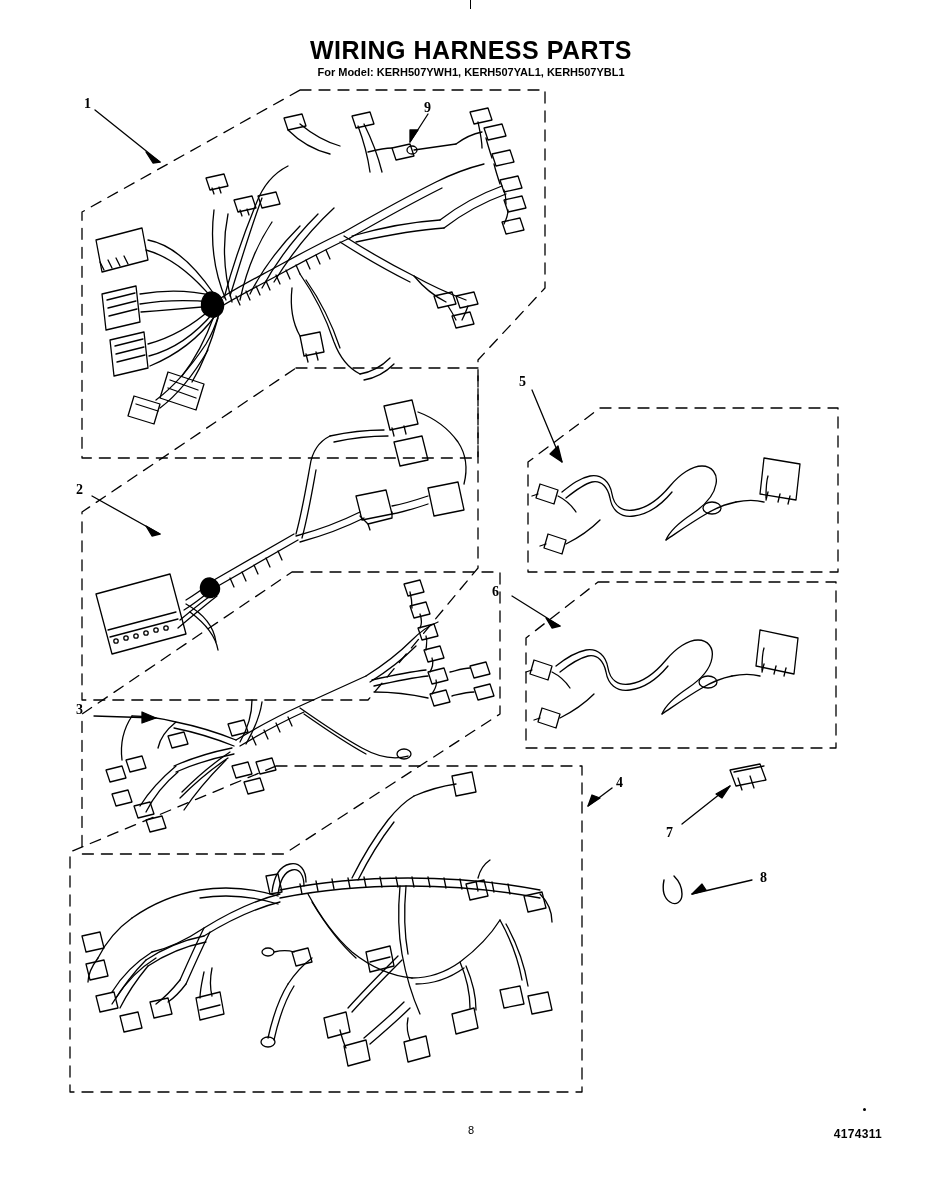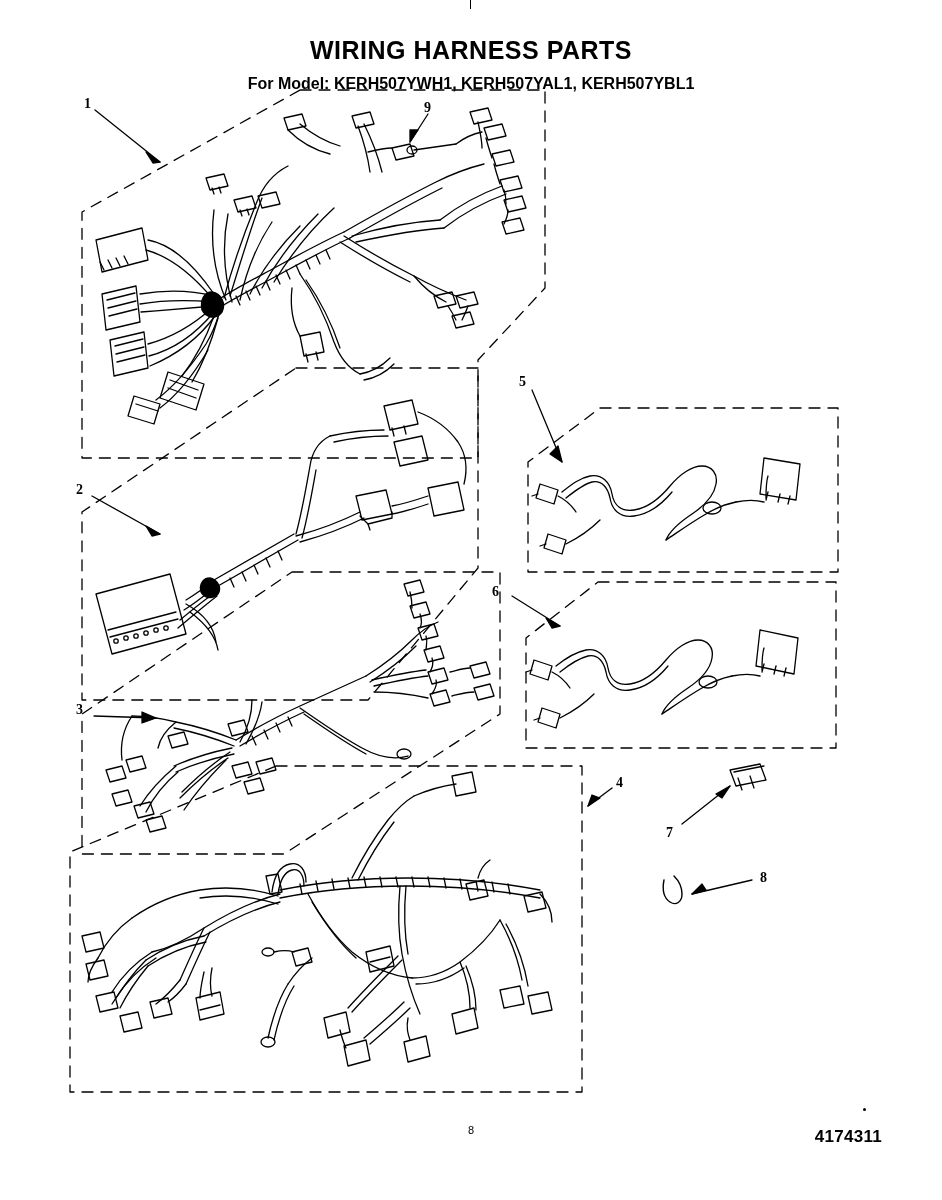--- a/index.html
+++ b/index.html
@@ -38,38 +38,38 @@
     width: 942px;
     text-align: center;
   }
   .doc-title {
     font-size: 25px;
     font-weight: bold;
     letter-spacing: 0.5px;
     line-height: 28px;
   }
   .doc-subtitle {
-    font-size: 16px;
+    font-size: 11px;
     font-weight: bold;
     line-height: 14px;
-    margin-top: 13px;
+    margin-top: 1px;
   }
   .page-number {
     position: absolute;
     left: 0;
     top: 1124px;
     width: 942px;
     text-align: center;
     font-size: 11px;
   }
   .doc-code {
     position: absolute;
     right: 60px;
     top: 1127px;
-    font-size: 17px;
+    font-size: 12px;
     font-weight: bold;
     letter-spacing: 0.3px;
   }
   .corner-dot {
     position: absolute;
     right: 76px;
     top: 1108px;
     width: 3px;
     height: 3px;
     background: #000;

